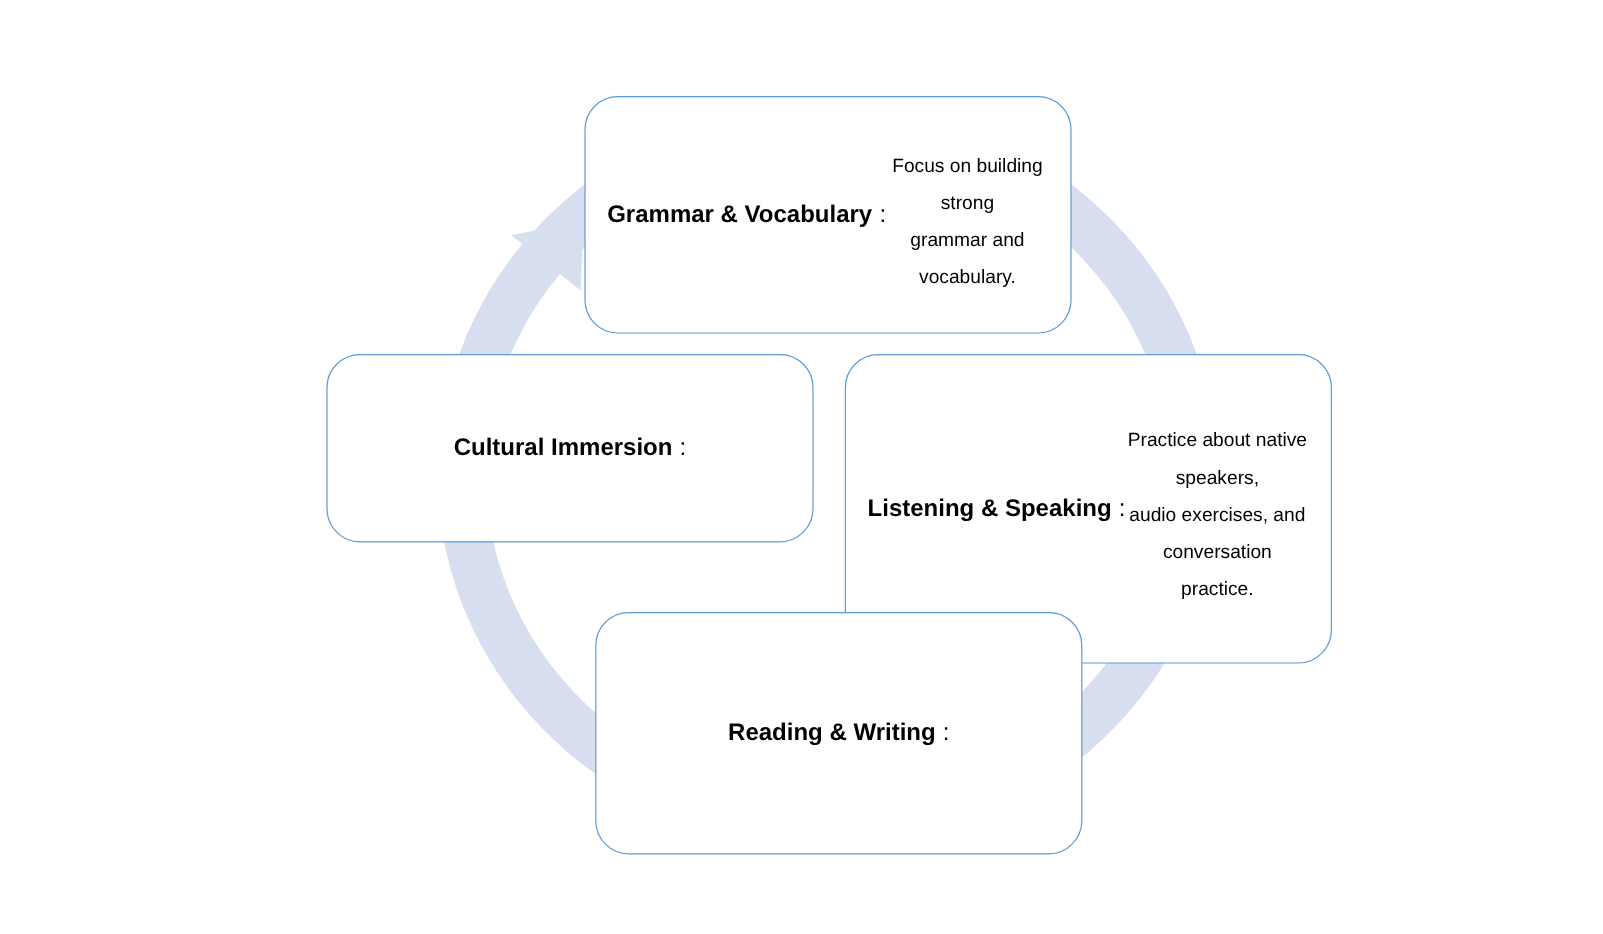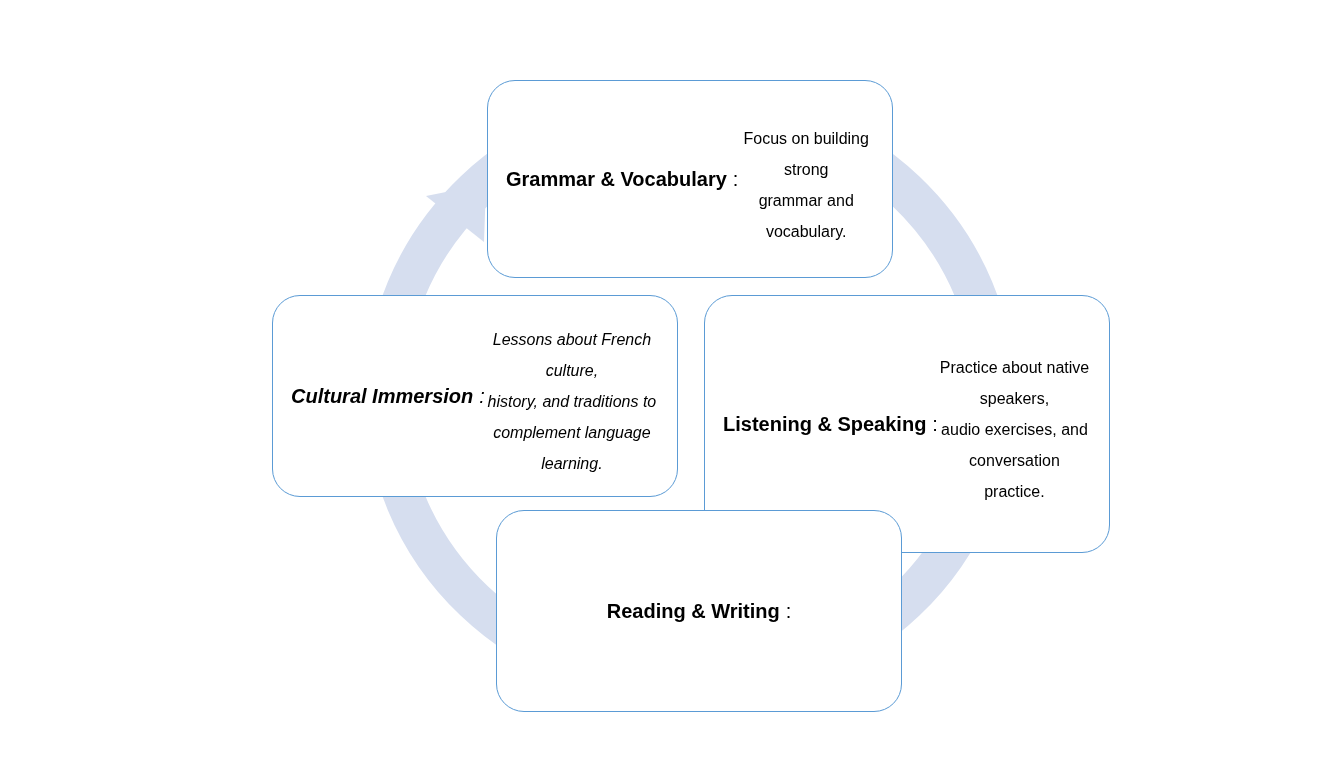--- a/index.html
+++ b/index.html
@@ -34,21 +34,21 @@
     border: 1.4px solid var(--box-border-color);
     border-radius: 28px;
     display: flex;
     flex-direction: row;
     align-items: center;
     justify-content: center;
     text-align: center;
     padding: 10px 18px;
   }
   .node-top    { left: 487px; top: 80px;  width: 406px; height: 198px; }
-  .node-left   { left: 272px; top: 295px; width: 406px; height: 202px; font-style: italic; }
+  .node-left   { left: 272px; top: 295px; width: 406px; height: 157px; }
   .node-right  { left: 704px; top: 295px; width: 406px; height: 258px; }
   .node-bottom { left: 496px; top: 510px; width: 406px; height: 202px; }
   .node-title {
     font-size: 20px;
     line-height: 31px;
     font-weight: bold;
     white-space: nowrap;
   }
   .node-title .colon {
     font-weight: normal;
@@ -77,23 +77,20 @@
       <span>Grammar &amp; Vocabulary</span><span class="colon">:</span>
     </div>
     <div class="node-desc">Focus on building strong
 grammar and vocabulary.</div>
   </div>
 
   <div class="node node-left">
     <div class="node-title">
       <span>Cultural Immersion</span><span class="colon">:</span>
     </div>
-    <div class="node-desc">Lessons about French culture,
-history, and traditions to
-complement language learning.</div>
   </div>
 
   <div class="node node-right">
     <div class="node-title">
       <span>Listening &amp; Speaking</span><span class="colon">:</span>
     </div>
     <div class="node-desc">Practice about native speakers,
 audio exercises, and
 conversation practice.</div>
   </div>

